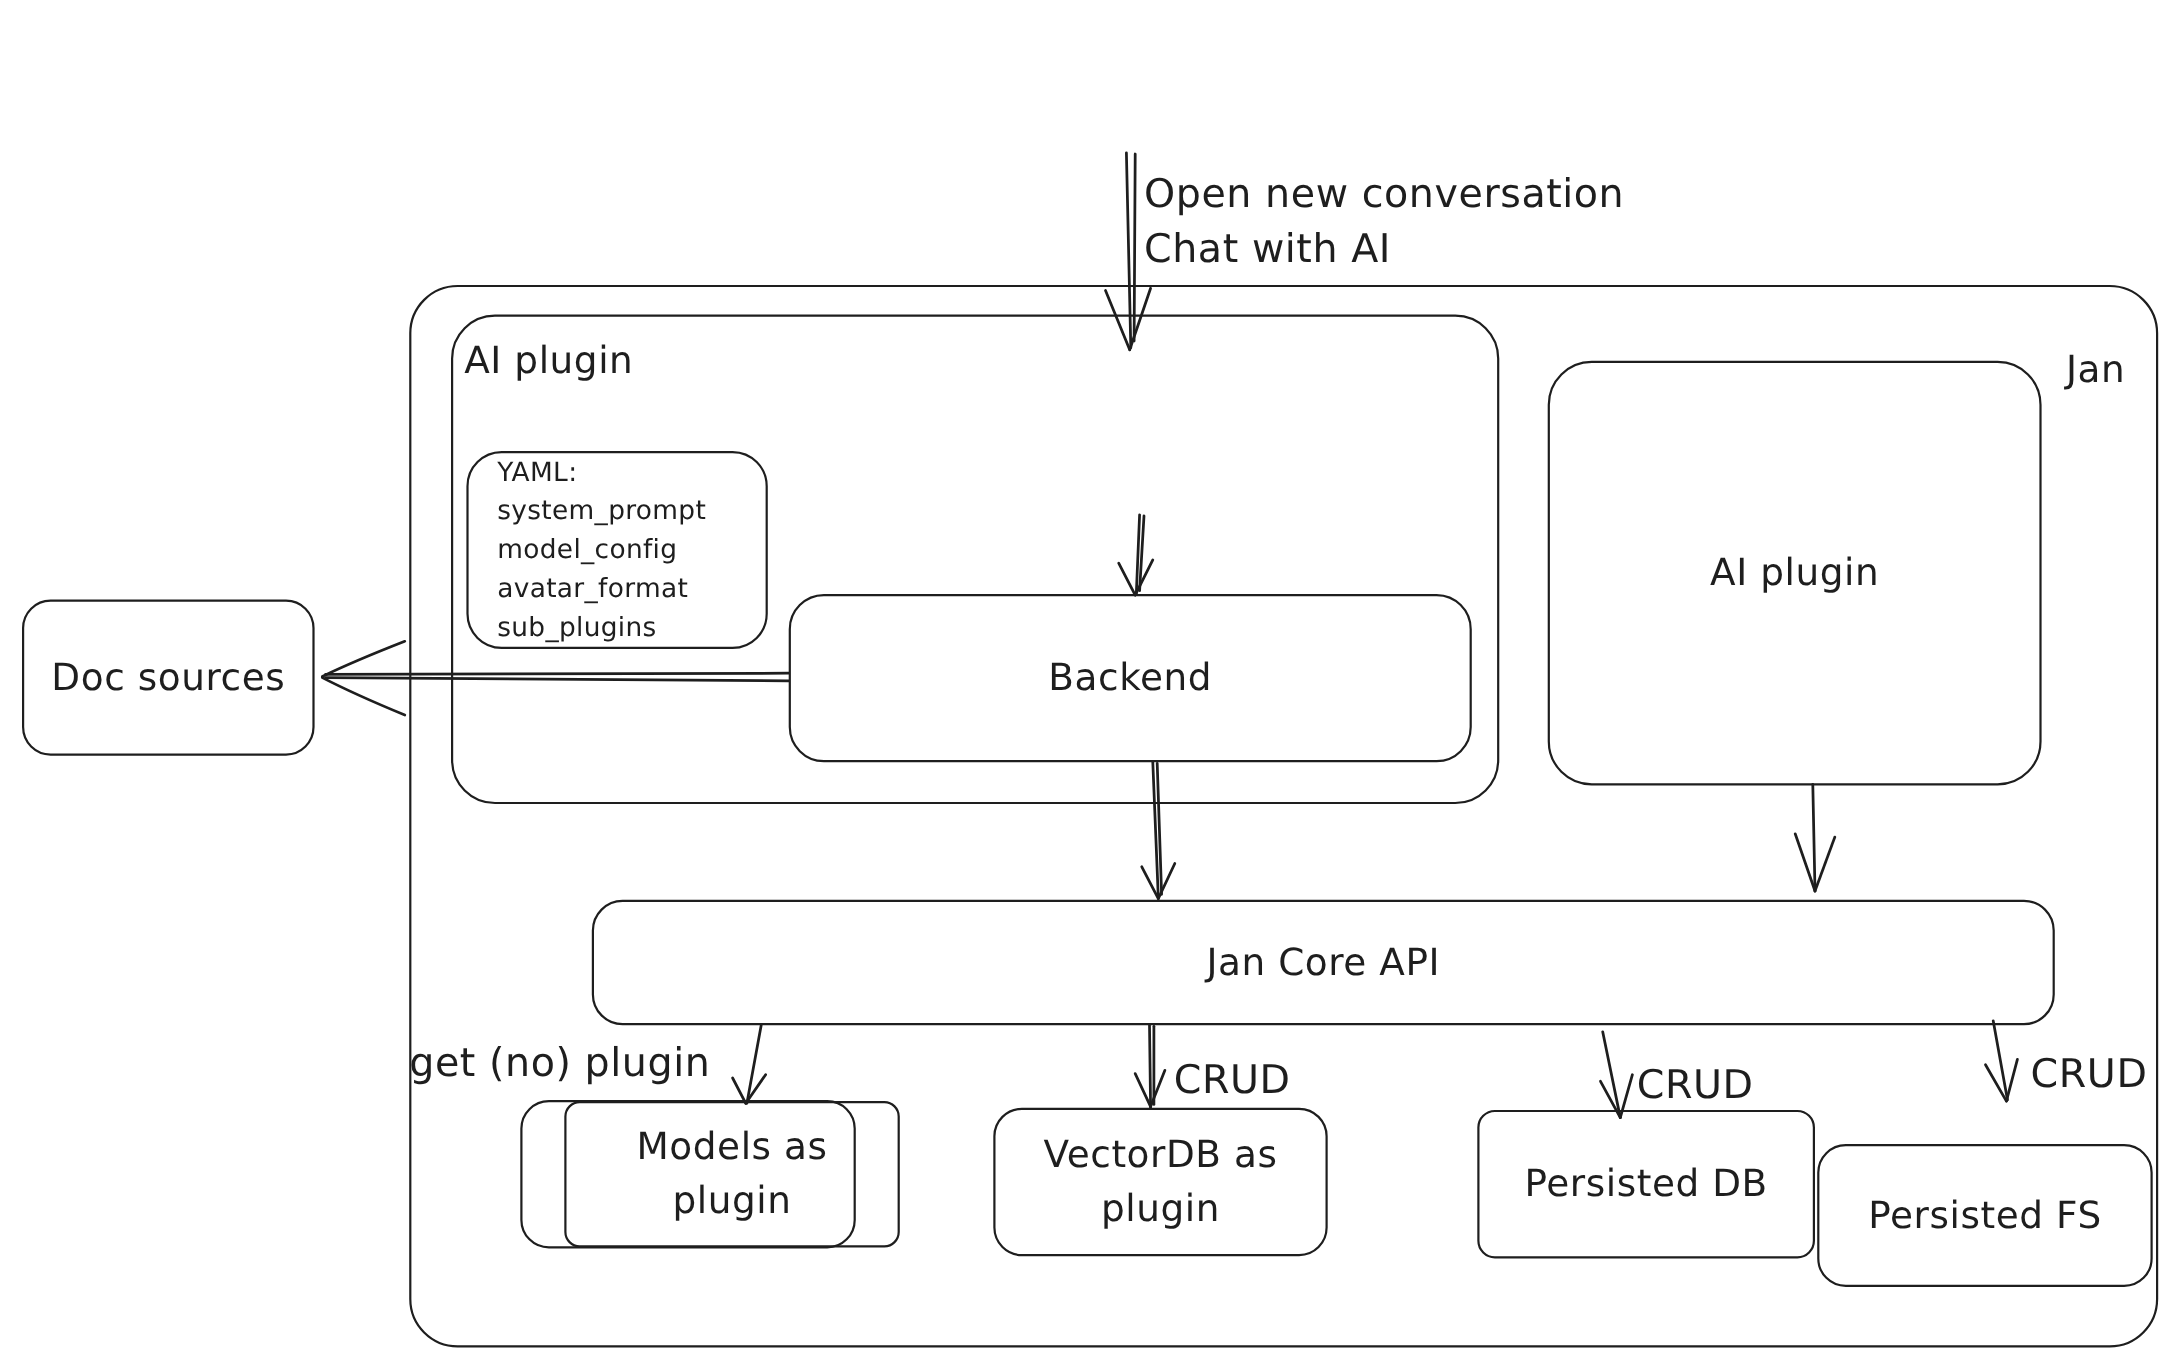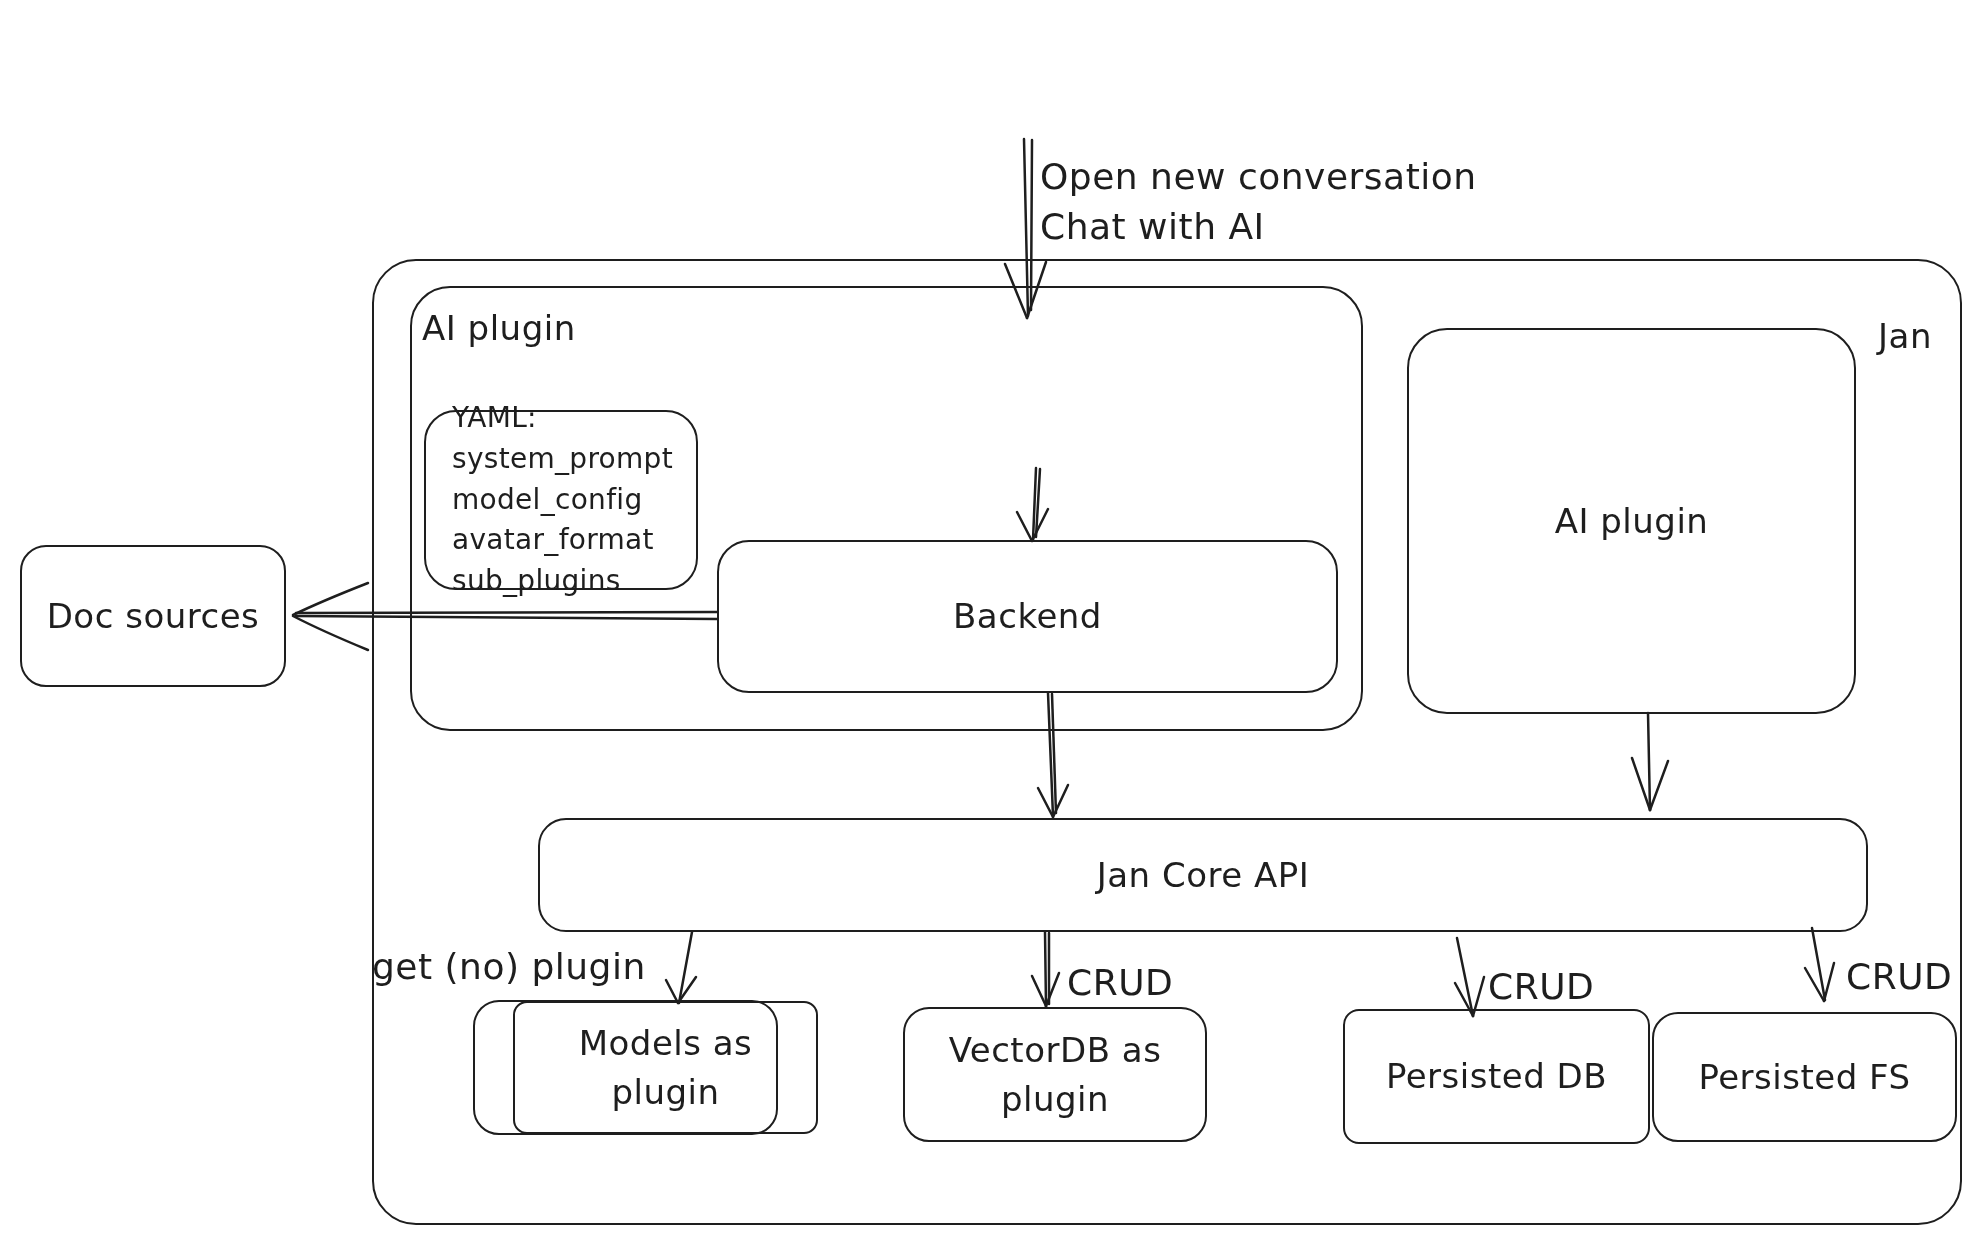--- a/index.html
+++ b/index.html
@@ -25,21 +25,21 @@
     box-sizing:border-box;
   }
   .container-box{display:block;}
   .corner-label{position:absolute;font-size:34px;letter-spacing:.5px;}
   .edge-label{
     position:absolute;font-size:36px;line-height:1.38;letter-spacing:.5px;
     white-space:pre-line;
   }
   .note{
     justify-content:flex-start;text-align:left;
-    font-size:28px;line-height:1.46;letter-spacing:.3px;
+    font-size:24px;line-height:1.46;letter-spacing:.3px;
     padding-left:26px;border-radius:32px;
   }
 </style>
 </head>
 <body>
 
 <div class="stage">
 
   <div class="node container-box" style="left:372px;top:259px;width:1590px;height:966px;border-radius:44px;">
     <span class="corner-label" style="right:28px;top:24px;position:absolute;margin-top:27px;">Jan</span>
@@ -120,21 +120,21 @@
 
   <div class="node" style="left:473px;top:1000px;width:305px;height:135px;border-radius:26px;"></div>
   <div class="node" style="left:513px;top:1001px;width:305px;height:133px;border-radius:14px;">Models as
 plugin</div>
 
   <div class="node" style="left:903px;top:1007px;width:304px;height:135px;border-radius:26px;">VectorDB as
 plugin</div>
 
   <div class="node" style="left:1313px;top:1009px;width:307px;height:135px;border-radius:16px;margin-left:30px;">Persisted DB</div>
 
-  <div class="node" style="left:1652px;top:1012px;width:305px;height:130px;border-radius:26px;">Persisted FS</div>
+  <div class="node" style="left:1652px;top:1040px;width:305px;height:130px;border-radius:26px;">Persisted FS</div>
 
   <div class="edge-label" style="left:1040px;top:152px;">Open new conversation
 Chat with AI</div>
 
   <div class="edge-label" style="left:372px;top:942px;">get (no) plugin</div>
 
   <div class="edge-label" style="left:1067px;top:958px;">CRUD</div>
 
   <div class="edge-label" style="left:1488px;top:962px;">CRUD</div>
 

